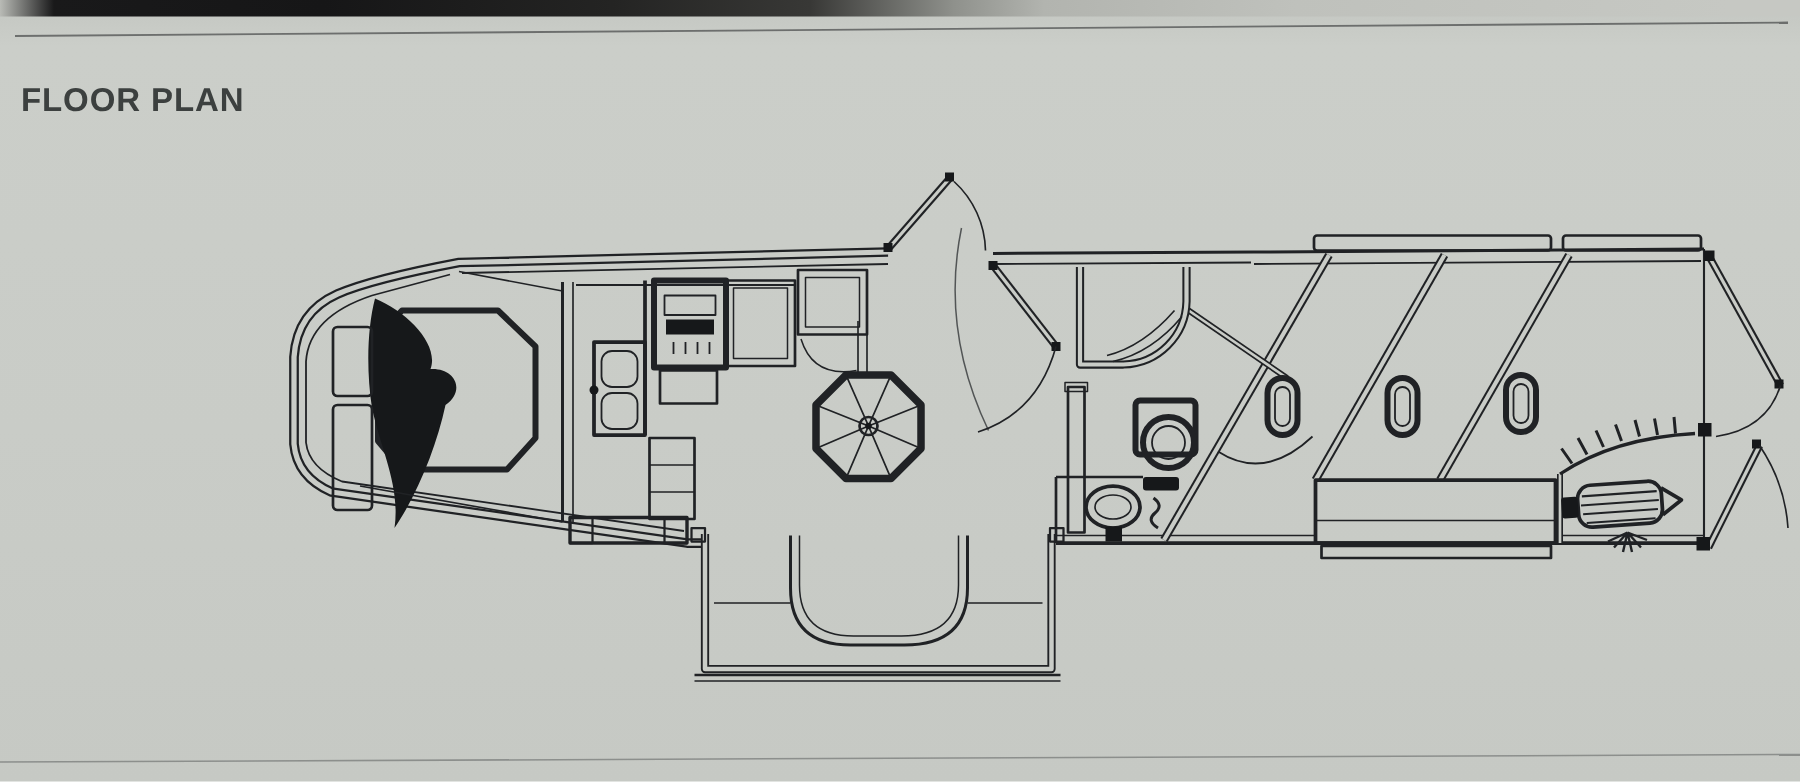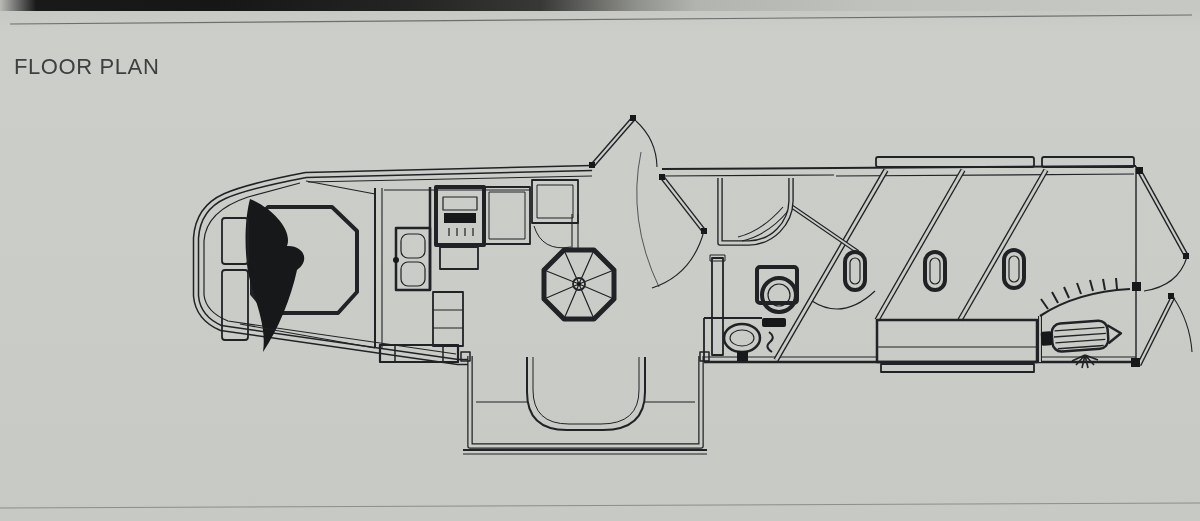--- a/index.html
+++ b/index.html
@@ -7,21 +7,21 @@
     width:1200px;height:521px;position:relative;overflow:hidden;
     background:linear-gradient(180deg,#c3c6c1 0%,#cbcec9 6%,#c9ccc7 55%,#c6c9c4 100%);
     font-family:"Liberation Sans", sans-serif;
   }
   .photo-strip{
     position:absolute;top:0;left:0;width:1200px;height:11px;
     background:linear-gradient(90deg,#b9bbb6 0%,#19191a 3%,#161617 18%,#242423 34%,#383836 45%,#8f918c 53%,#b2b4af 58%,#bfc1bc 72%,#c6c8c3 96%);
   }
   .page-title{
     position:absolute;left:14px;top:54px;
-    font-size:22px;letter-spacing:.6px;color:#3c403f;font-weight:400;
+    font-size:22px;letter-spacing:.6px;color:#3c403f;font-weight:700;
   }
   svg{position:absolute;left:0;top:0}
   .ln{fill:none;stroke:#202225;stroke-linecap:butt;stroke-linejoin:round}
   .bgln{fill:none;stroke:#c9ccc7;stroke-linecap:butt;stroke-linejoin:round}
   .fb{fill:#16181a;stroke:none}
 </style>
 </head>
 <body>
 
 <div class="photo-strip"></div>

